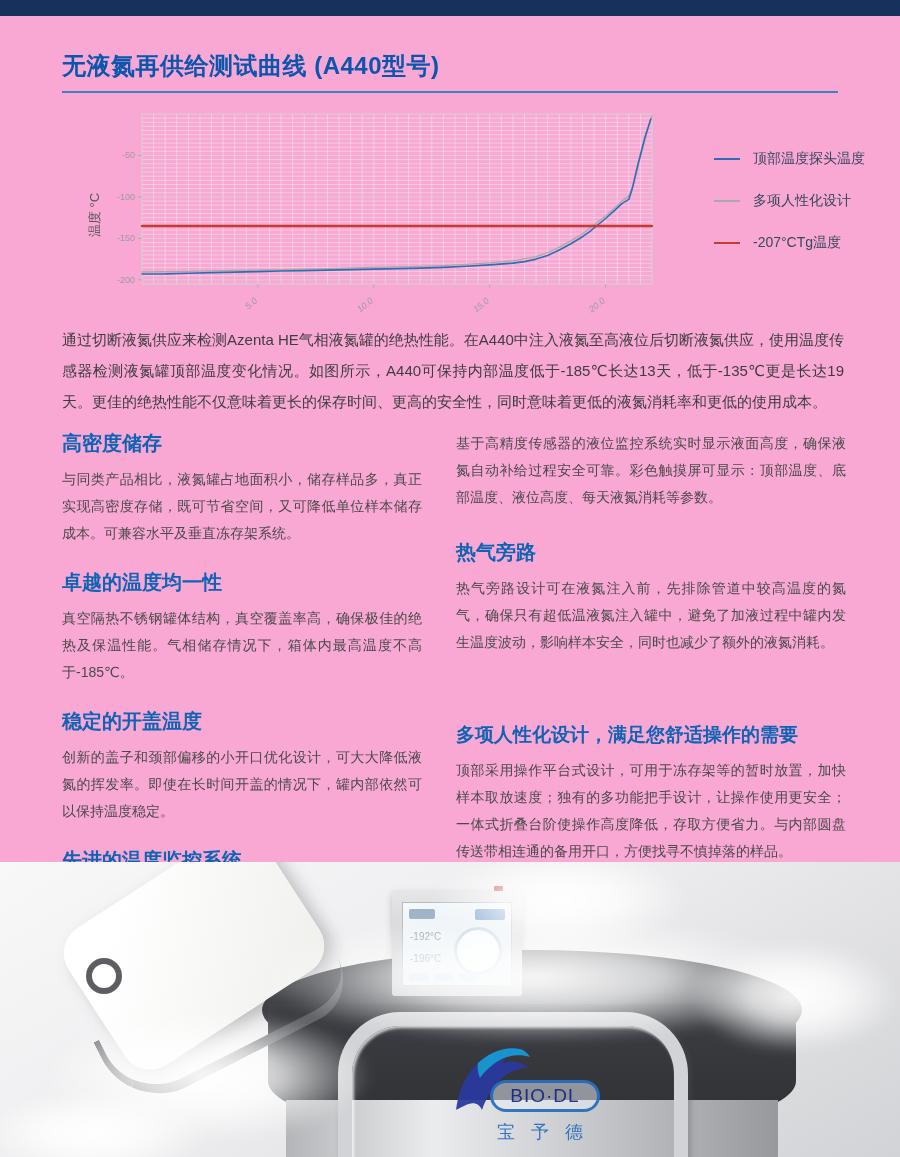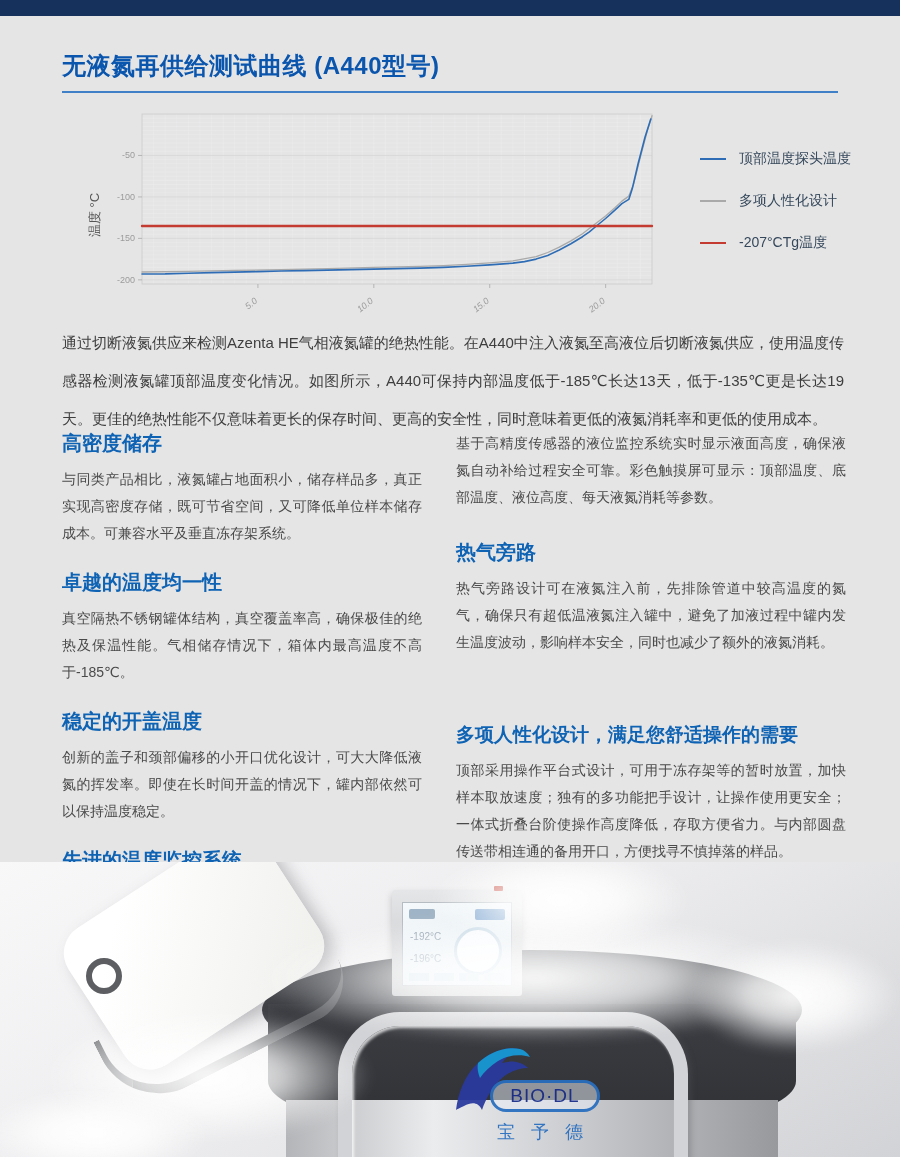--- a/index.html
+++ b/index.html
@@ -1,33 +1,33 @@
 <!DOCTYPE html>
 <html><head>
 <meta charset="utf-8">
 <style>
   html,body{margin:0;padding:0;background:#9b9b9b;}
-  #page{position:relative;width:900px;height:1157px;background:#e5e5e5;overflow:hidden;
+  #page{position:relative;width:900px;height:1157px;background:#f9a8d4;overflow:hidden;
         font-family:"Liberation Sans","DejaVu Sans",sans-serif;margin:0 auto;}
   
   .topbar{position:absolute;left:0;top:0;width:100%;height:16px;background:#16325c;}
   
   .page-title{position:absolute;left:62px;top:50px;font-size:24px;font-weight:700;color:#0a55ad;letter-spacing:.5px;}
   .title-rule{position:absolute;left:62px;top:91px;width:776px;height:2px;background:#3f80c6;}
   
   .chart-wrap{position:absolute;left:62px;top:104px;width:800px;height:212px;}
   .chart-svg{position:absolute;left:50px;top:2px;}
   .ylab{position:absolute;left:-42px;top:102px;width:150px;text-align:center;
         transform:rotate(-90deg);font-size:13px;color:#555;}
-  .legend{position:absolute;left:638px;top:46px;}
+  .legend{position:absolute;left:652px;top:46px;}
   .legend-item{display:flex;align-items:center;margin-bottom:24px;}
   .legend-swatch{width:26px;border-top:2px solid #888;margin-right:13px;flex:none;}
   .legend-label{font-size:14px;color:#35485c;font-weight:500;white-space:nowrap;}
   
-  .intro{position:absolute;left:62px;top:324px;width:782px;font-size:15px;line-height:38px;
+  .intro{position:absolute;left:62px;top:324px;width:782px;font-size:15px;line-height:31px;
          color:#3e3e3e;text-align:justify;}
   
   .col{position:absolute;top:430px;}
   .col-left{left:62px;width:360px;}
   .col-right{left:456px;width:390px;}
   .sec h3{font-size:20px;color:#0f63b4;font-weight:700;margin:0 0 9px 0;}
   .sec h3.big{font-size:19px;}
   .sec p{font-size:14px;line-height:27px;color:#4a4a4a;margin:0 0 22px 0;text-align:justify;}
   .mt36{margin-top:28px;} .mt40{margin-top:66px;}
   

